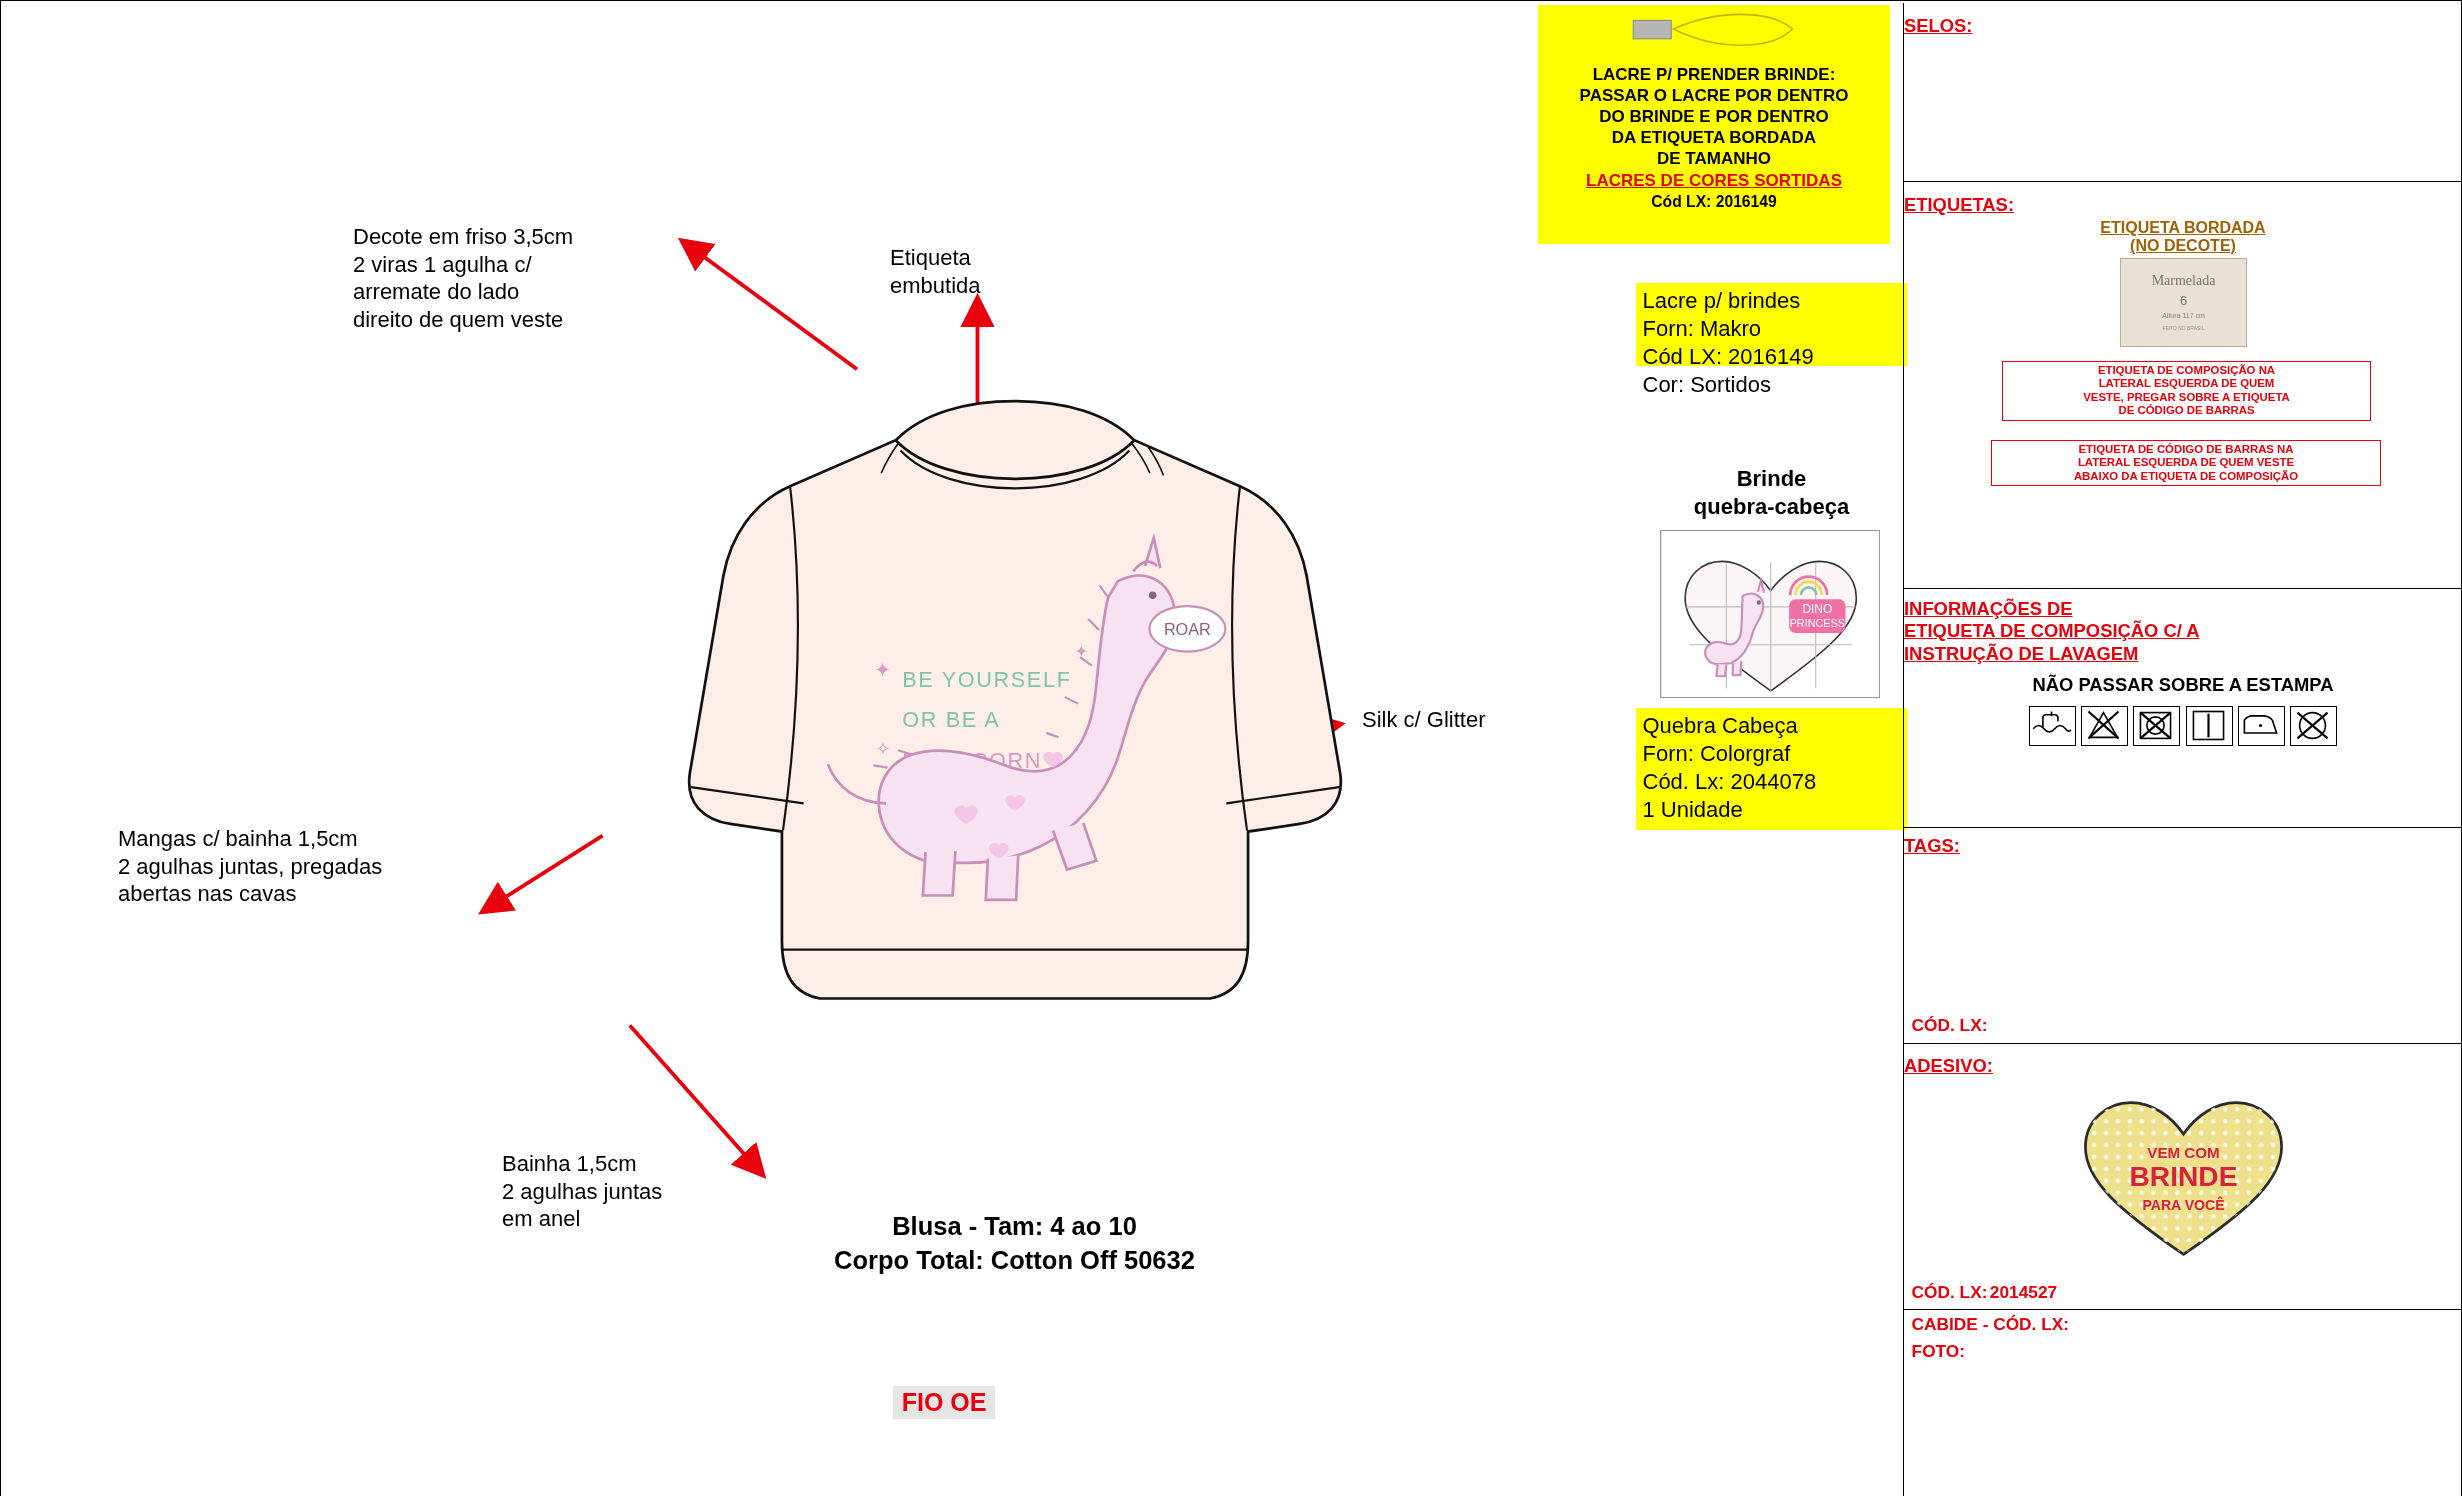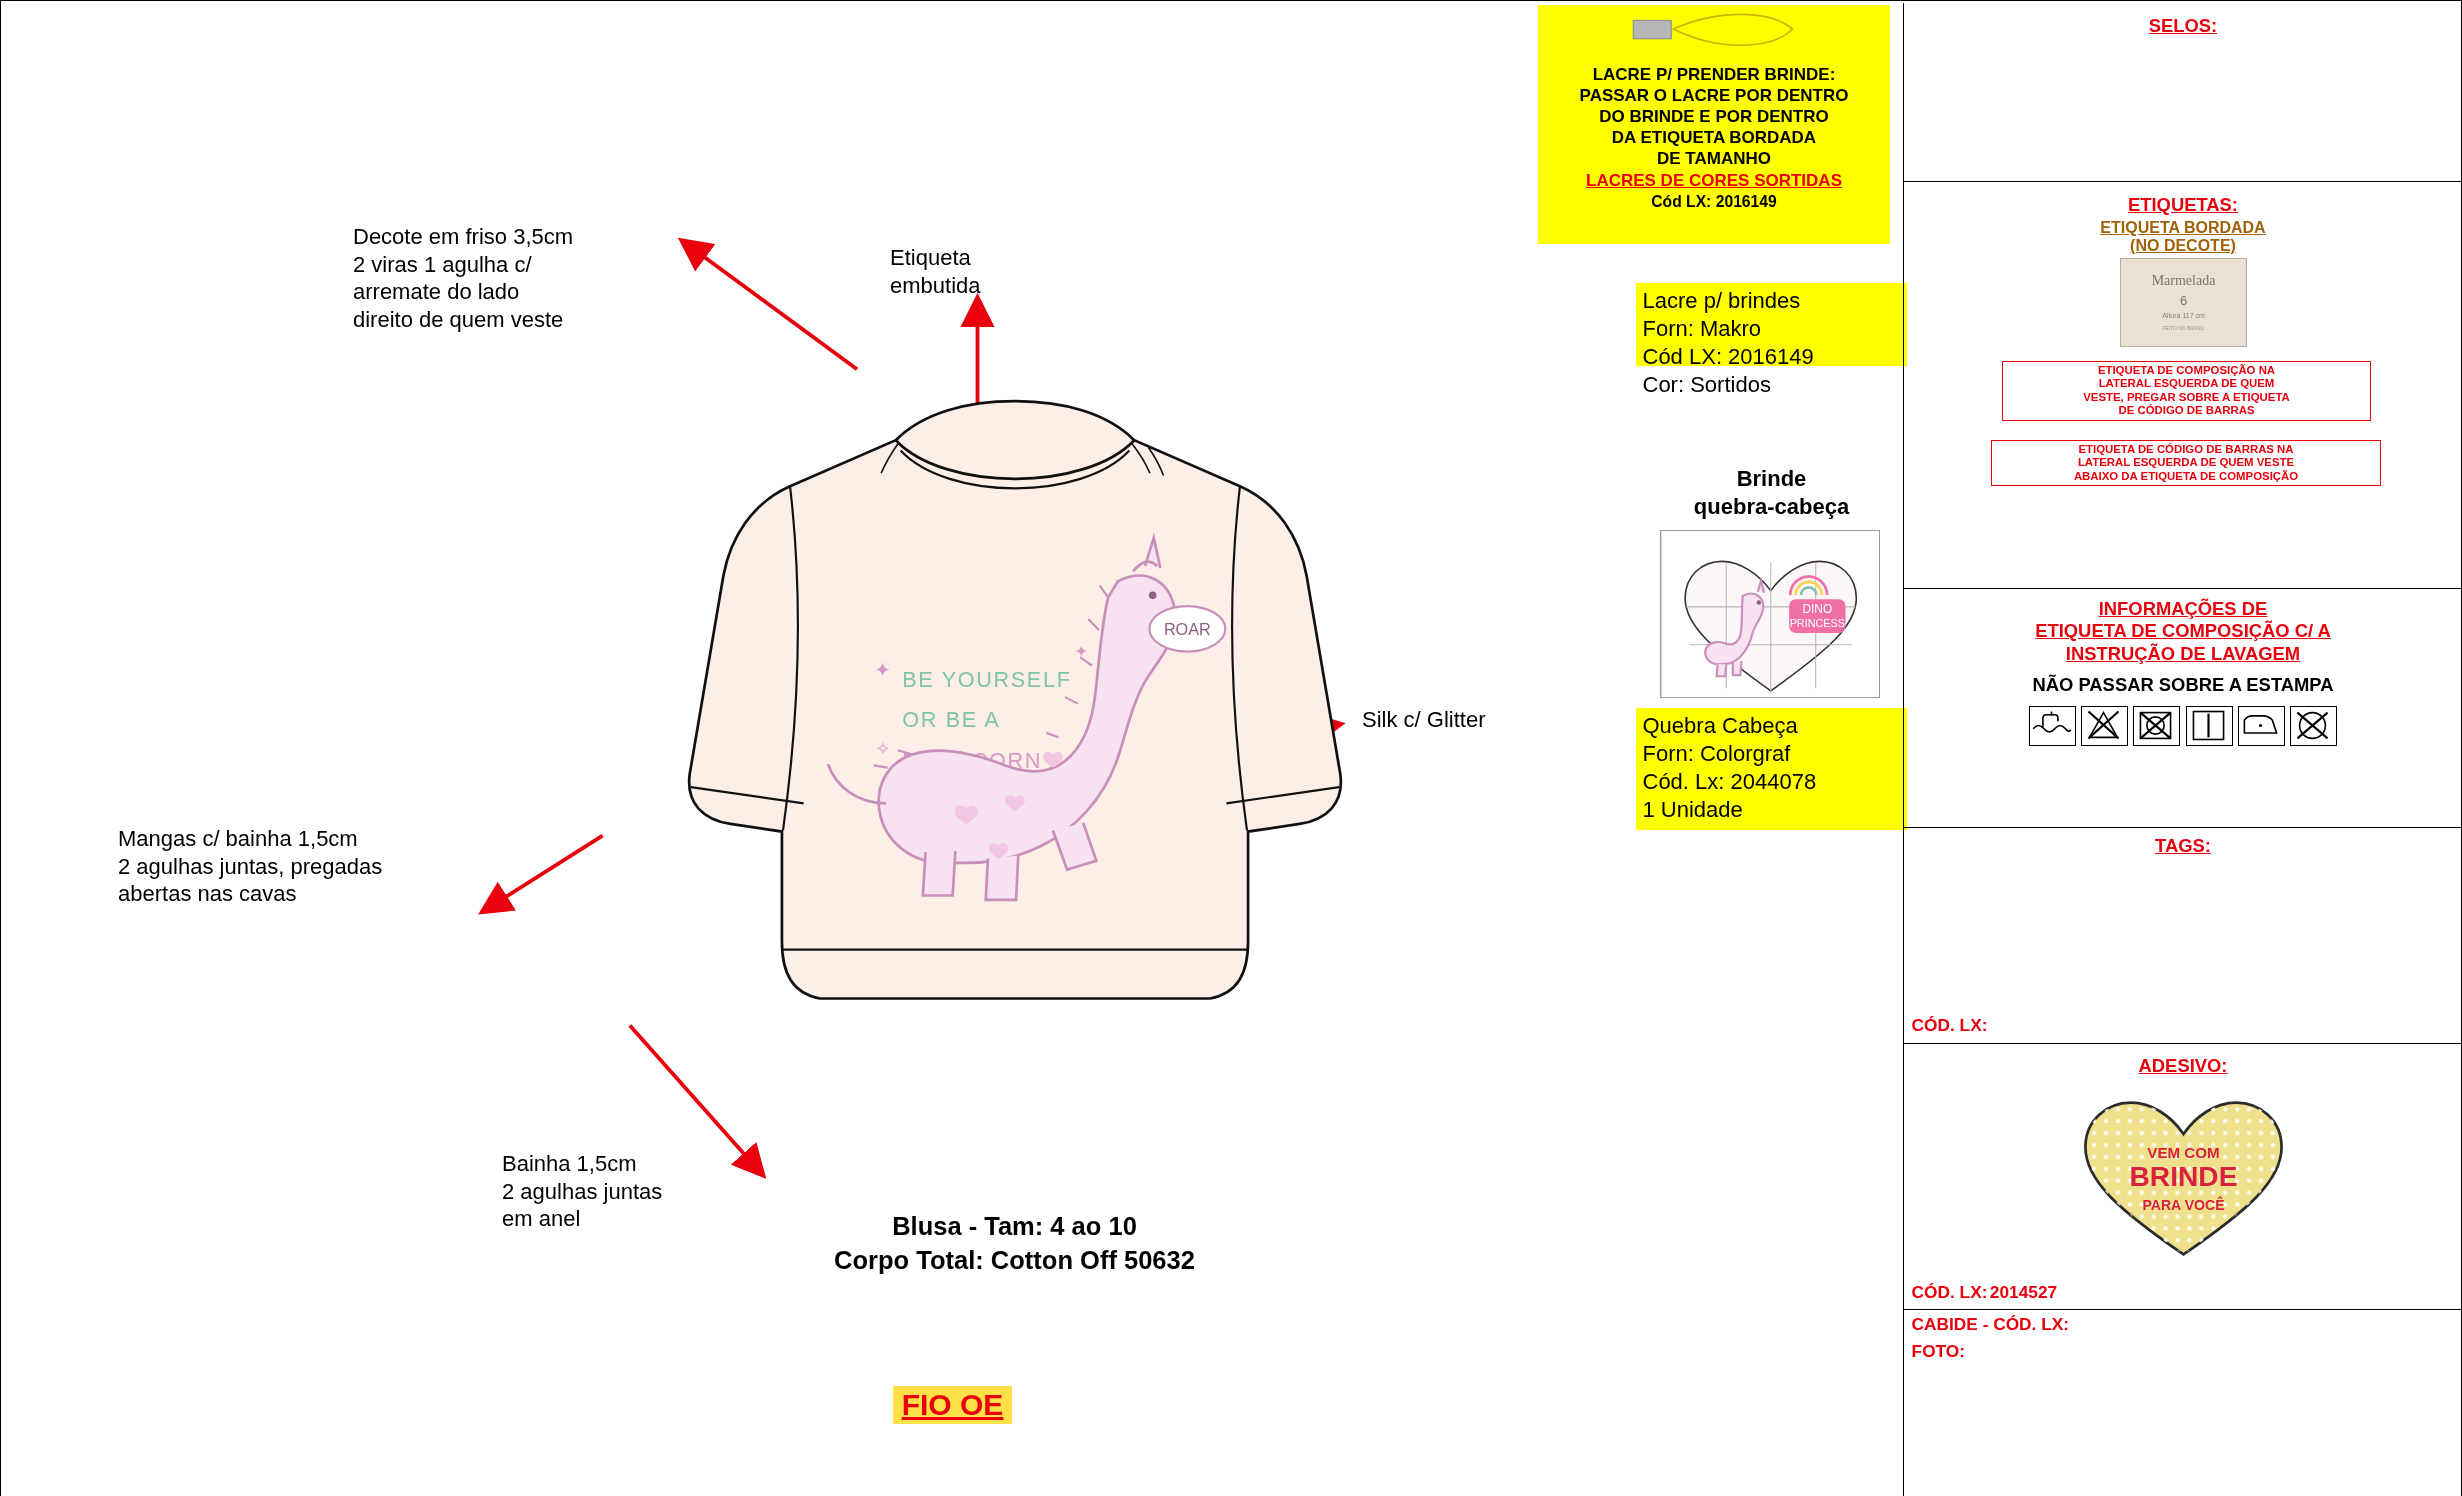--- a/index.html
+++ b/index.html
@@ -33,30 +33,29 @@
   .arrow svg{display:block;overflow:visible;}
 
   
   .garment{position:absolute;left:640px;top:374px;width:748px;height:667px;}
 
   
   .caption{
     position:absolute;text-align:center;font-size:25.5px;font-weight:bold;line-height:1.33;
   }
   .fio{
-    position:absolute;background:#fde047;color:#e8000d;font-weight:bold;font-size:30px;
+    position:absolute;background:#e5e5e5;color:#e8000d;font-weight:bold;font-size:25px;
     padding:2.2px 8.7px;
-    text-decoration:underline;
   }
   .ybox-noborder{position:absolute;background:#ffff00;box-sizing:border-box;}
 
   
   .rcol{position:absolute;left:1902px;top:1.6px;width:559px;height:1494px;border-left:1.6px solid #000;box-sizing:border-box;}
   .rrow{position:absolute;left:0;width:100%;border-bottom:1.6px solid #000;box-sizing:border-box;}
-  .rtitle{color:#e8000d;font-weight:bold;font-size:18.4px;text-align:center;text-decoration:underline;}
+  .rtitle{color:#e8000d;font-weight:bold;font-size:18.4px;text-align:left;text-decoration:underline;}
   .rsub{color:#a16207;font-weight:bold;font-size:16px;text-align:center;text-decoration:underline;line-height:1.15;}
   .redbox{border:1.1px solid #e8000d;color:#e8000d;font-weight:bold;font-size:11.4px;text-align:center;line-height:1.18;padding:2.2px 1.1px;box-sizing:border-box;}
   .leftred{color:#e8000d;font-weight:bold;font-size:17.3px;}
 
   
   .care{display:flex;gap:5.4px;align-items:center;justify-content:center;}
   .care .ic{width:47px;height:40px;border:1.6px solid #000;box-sizing:border-box;position:relative;}
 
   
   .puzzle{position:absolute;border:1.1px solid #999;background:#8b5cf6;box-sizing:border-box;overflow:hidden;}

